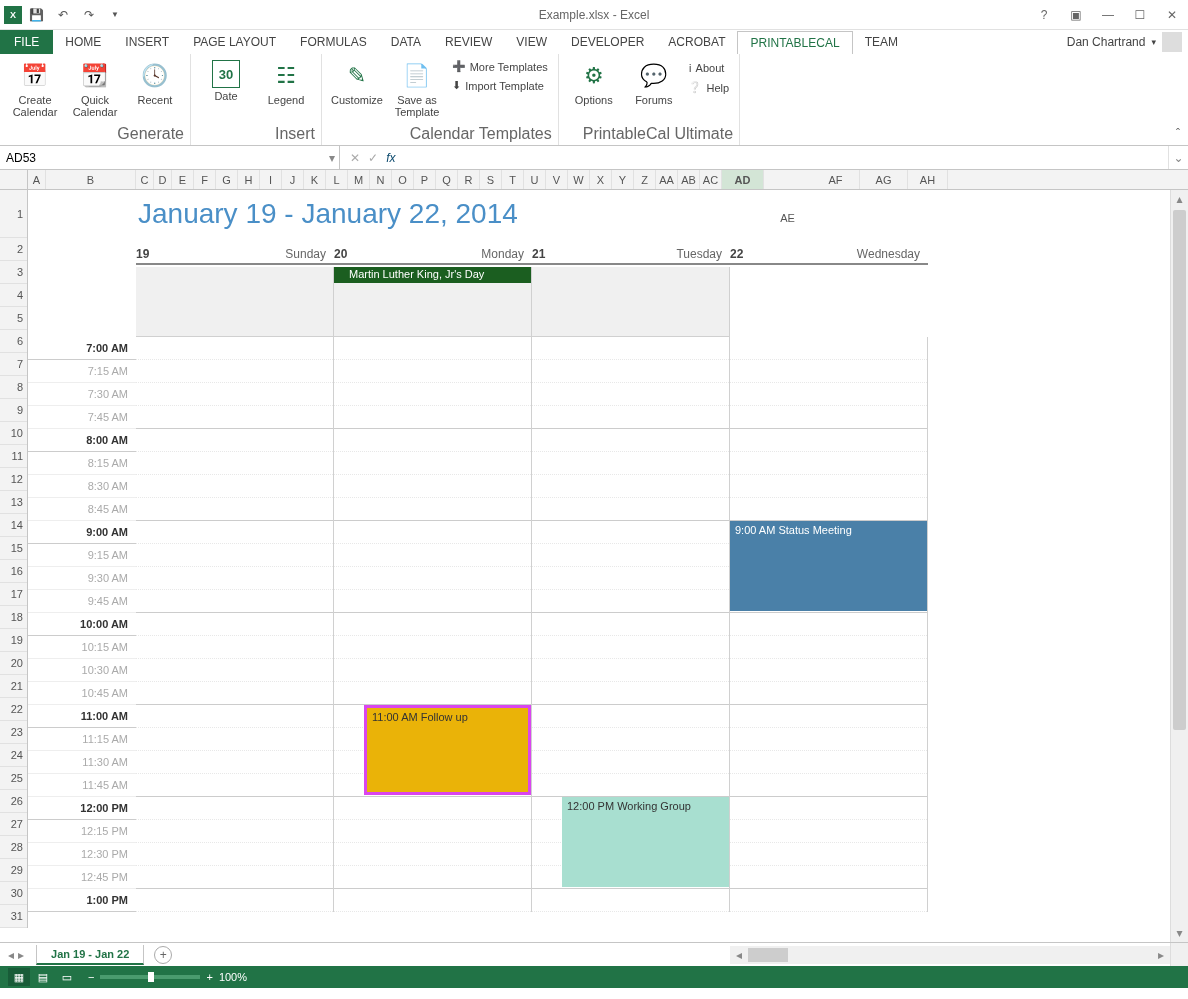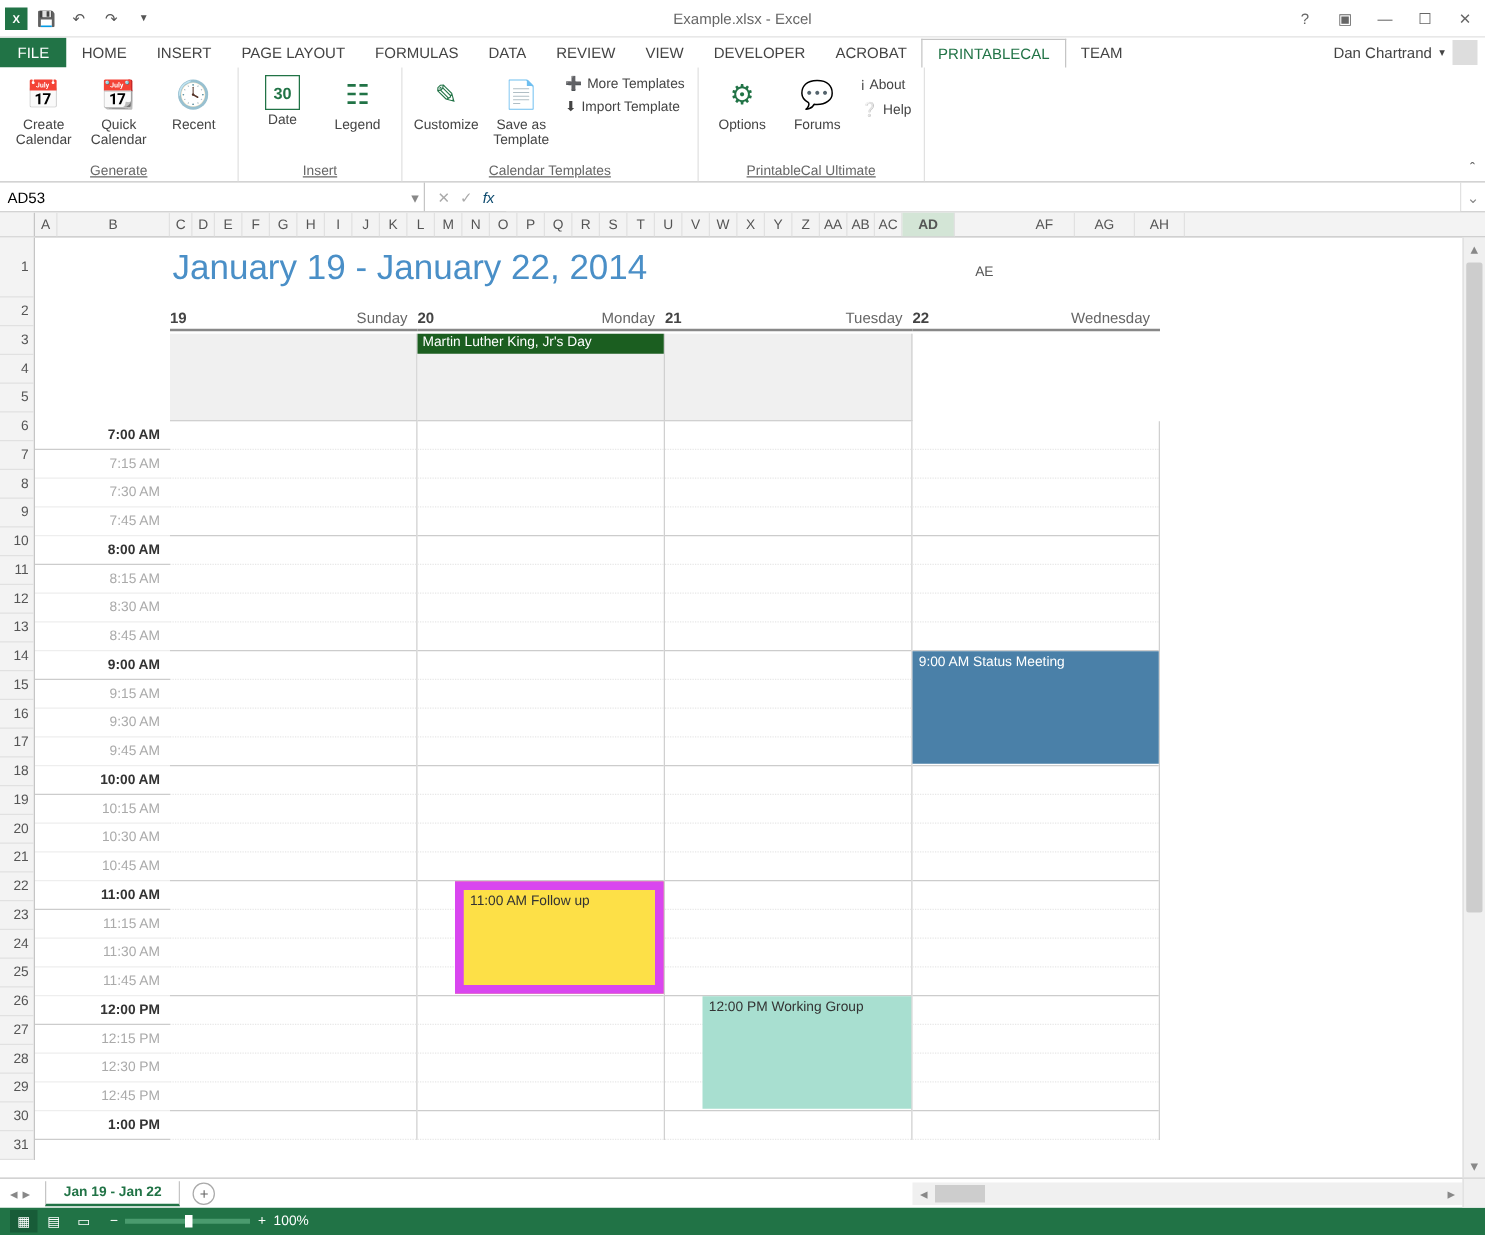--- a/index.html
+++ b/index.html
@@ -20,21 +20,21 @@
 .rtab { padding: 0 12px; display: flex; align-items: center; color: #444; cursor: pointer; }
 .rtab.active { border: 1px solid #c5c5c5; border-bottom: 1px solid #fff; color: #217346; position: relative; top: 1px; background: #fff; }
 .ribbon-tabs .spacer { flex: 1; }
 .user-area { display: flex; align-items: center; gap: 6px; padding-right: 6px; color: #444; }
 .user-avatar { width: 20px; height: 20px; background: #ddd; }
 
 
 .ribbon { height: 92px; background: #fff; border-bottom: 1px solid #c5c5c5; display: flex; position: relative; }
 .rgroup { border-right: 1px solid #e1e1e1; display: flex; flex-direction: column; padding: 2px 6px 0; }
 .rgroup .items { display: flex; gap: 2px; flex: 1; }
-.rgroup .glabel { text-align: center; font-size: 11px; color: #666; padding: 2px 0; text-decoration: underline; }
+.rgroup .glabel { text-align: right; font-size: 16px; color: #666; padding: 2px 0; }
 .big-btn { width: 58px; display: flex; flex-direction: column; align-items: center; justify-content: flex-start; padding-top: 4px; cursor: pointer; text-align: center; font-size: 11px; gap: 2px; }
 .big-btn .ic { width: 32px; height: 32px; display: flex; align-items: center; justify-content: center; font-size: 22px; color: #217346; }
 .sm-row { display: flex; flex-direction: column; gap: 2px; padding-top: 2px; }
 .sm-btn { display: flex; align-items: center; gap: 4px; padding: 2px 4px; cursor: pointer; font-size: 11px; white-space: nowrap; }
 .collapse-ribbon { position: absolute; right: 8px; bottom: 4px; color: #666; cursor: pointer; font-size: 12px; }
 
 
 .formula-bar { height: 24px; border-bottom: 1px solid #c5c5c5; display: flex; align-items: stretch; }
 .name-box { width: 340px; border-right: 1px solid #c5c5c5; display: flex; align-items: center; padding: 0 6px; position: relative; }
 .name-box input { border: none; outline: none; font-size: 12px; width: 100%; }
@@ -55,36 +55,36 @@
 
 .sheet { position: absolute; left: 28px; top: 20px; right: 18px; bottom: 0; }
 .cal-title { position: absolute; left: 110px; top: 8px; font-size: 28px; color: #4a8fc7; font-weight: 300; }
 .day-headers { position: absolute; left: 108px; top: 55px; right: 0; height: 20px; display: flex; }
 .day-h { width: 198px; border-bottom: 2px solid #888; display: flex; align-items: flex-end; padding-bottom: 2px; font-size: 12px; color: #444; gap: 6px; }
 .day-h .dnum { font-weight: bold; }
 .day-h .dname { flex: 1; text-align: right; padding-right: 8px; color: #666; }
 
 .allday-row { position: absolute; left: 108px; top: 77px; right: 0; height: 70px; display: flex; }
 .allday-cell { width: 198px; background: #f0f0f0; border-right: 1px solid #d0d0d0; border-bottom: 1px solid #d0d0d0; position: relative; }
-.allday-event { position: absolute; left: 0; right: 0; top: 0; height: 16px; padding: 1px 4px; font-size: 11px; color: #fff; overflow: hidden; white-space: nowrap; }
+.allday-event { position: absolute; left: 0; right: 0; top: 0; height: 16px; padding: 1px 15px; font-size: 11px; color: #fff; overflow: hidden; white-space: nowrap; }
 .ev-green { background: #1b5e20; }
 .ev-blue { background: #3a6f8f; }
 
 .time-col { position: absolute; left: 0; top: 147px; width: 108px; }
 .time-slot { height: 23px; border-bottom: 1px solid #eee; text-align: right; padding-right: 8px; font-size: 11px; color: #aaa; display: flex; align-items: center; justify-content: flex-end; }
 .time-slot.hour { color: #333; font-weight: bold; border-bottom: 1px solid #ccc; }
 
 .day-cols { position: absolute; left: 108px; top: 147px; right: 0; display: flex; }
 .day-col { width: 198px; border-right: 1px solid #d0d0d0; position: relative; }
 .day-col .slot { height: 23px; border-bottom: 1px dotted #e8e8e8; }
 .day-col .slot.hr { border-bottom: 1px solid #ccc; }
 
 .event { position: absolute; left: 0; right: 0; padding: 3px 5px; font-size: 11px; overflow: hidden; }
 .ev-status { background: #4a80a8; color: #fff; }
-.ev-follow { background: #fde047; color: #333; border: 7px solid #d946ef; left: 30px; }
+.ev-follow { background: #eab308; color: #333; border: 3px solid #d946ef; left: 30px; }
 .ev-working { background: #a8dfd0; color: #333; left: 30px; }
 
 .vscroll { position: absolute; right: 0; top: 20px; bottom: 0; width: 18px; background: #f0f0f0; border-left: 1px solid #ddd; }
 .vscroll .up, .vscroll .down { height: 18px; display: flex; align-items: center; justify-content: center; color: #888; cursor: pointer; }
 .vscroll .down { position: absolute; bottom: 0; width: 100%; }
 .vscroll .thumb { position: absolute; left: 2px; right: 2px; background: #cdcdcd; border-radius: 2px; }
 
 
 .sheet-tabs { height: 24px; background: #fff; border-top: 1px solid #c5c5c5; display: flex; align-items: center; position: relative; }
 .tab-nav { display: flex; gap: 4px; padding: 0 8px; color: #888; }

